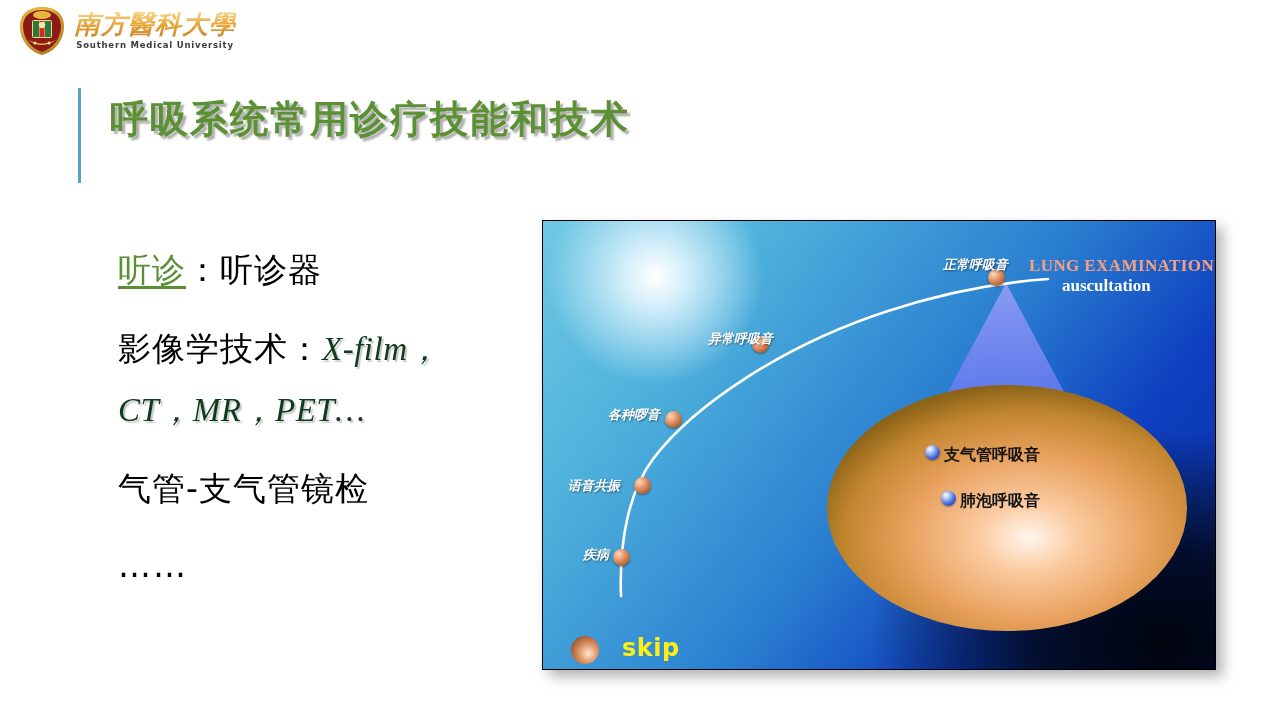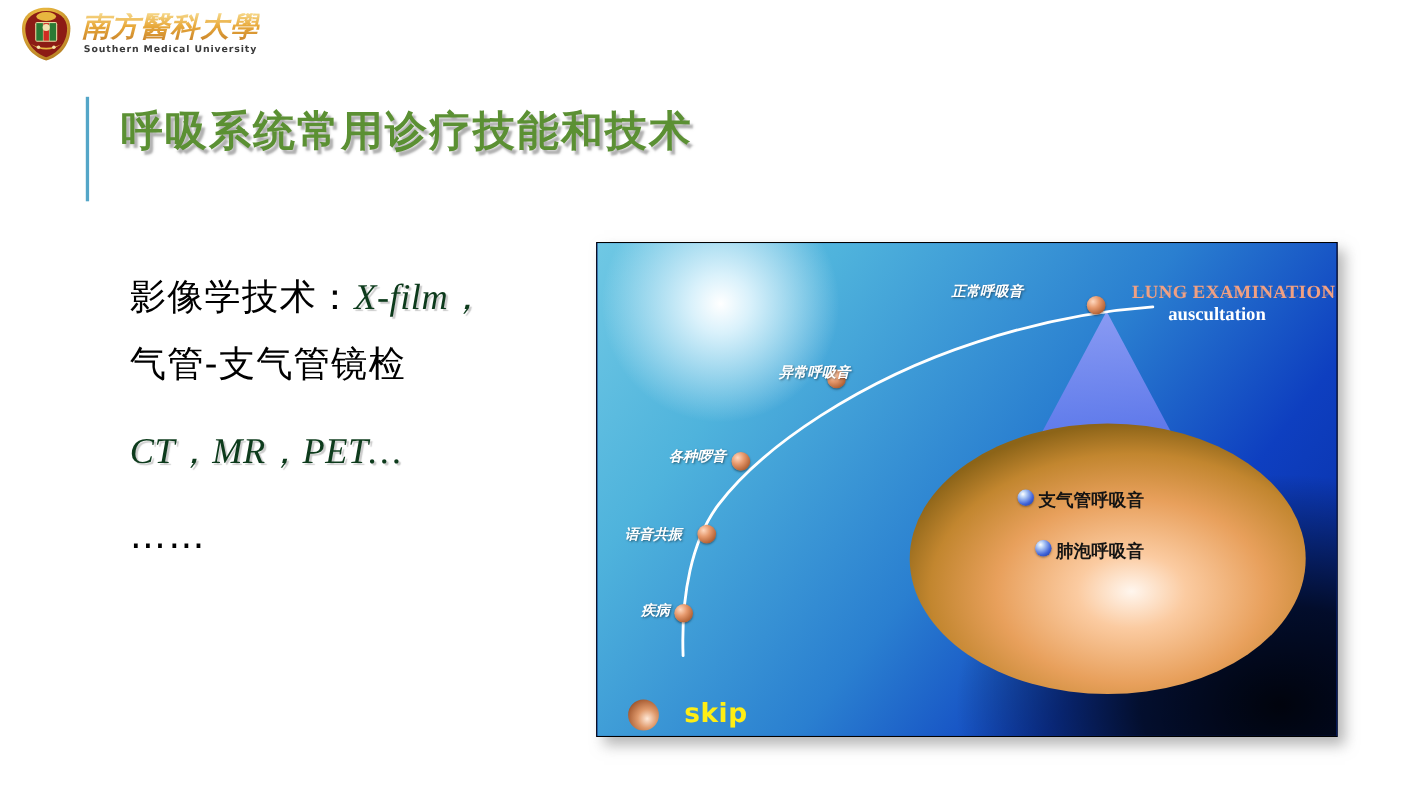--- a/index.html
+++ b/index.html
@@ -171,31 +171,34 @@
       <div class="uni-en">Southern Medical University</div>
     </div>
   </div>
 </div>
 
 <div id="accent-bar"></div>
 <div id="slide-title">呼吸系统常用诊疗技能和技术</div>
 
 <div id="body-text">
 
+  <div class="line">
+    <span class="cn-green-u">听诊</span><span class="cn-blk">：</span><span class="cn-blk">听诊器</span>
+  </div>
 
   <div class="line tight">
     <span class="cn-blk">影像学技术</span><span class="cn-blk">：</span><span class="en-green">X-film，</span>
   </div>
 
   <div class="line">
+    <span class="en-green">CT，MR，PET…</span>
+  </div>
+
+  <div class="line">
     <span class="cn-blk">气管-支气管镜检</span>
-  </div>
-
-  <div class="line">
-    <span class="en-green">CT，MR，PET…</span>
   </div>
 
   <div class="line">
     <span class="dots">……</span>
   </div>
 
 </div>
 
 <div id="picture-panel">
   <div id="sky"></div>
@@ -229,21 +232,21 @@
     <path d="M78 375 C76 320 86 270 110 238 C150 185 240 124 345 90 C400 72 450 62 505 58" fill="none" stroke="#ffffff" stroke-width="2.6" stroke-linecap="round"></path>
   </svg>
 </div>
 
 <div class="node" style="left:988px;top:269px;"></div>
 <div class="node" style="left:752px;top:336px;"></div>
 <div class="node" style="left:665px;top:411px;"></div>
 <div class="node" style="left:634px;top:477px;"></div>
 <div class="node" style="left:613px;top:549px;"></div>
 
-<div class="curve-label" style="left:865px;top:256px;text-align:center;">正常呼吸音</div>
+<div class="curve-label" style="left:943px;top:256px;text-align:center;">正常呼吸音</div>
 <div class="curve-label" style="left:672px;top:330px;margin-left:36px;">异常呼吸音</div>
 <div class="curve-label" style="left:608px;top:406px;">各种啰音</div>
 <div class="curve-label" style="left:568px;top:477px;">语音共振</div>
 <div class="curve-label" style="left:583px;top:546px;">疾病</div>
 
 <div id="heading-reflect">LUNG EXAMINATION</div>
 <div id="heading-main">LUNG EXAMINATION</div>
 <div id="heading-sub">auscultation</div>
 
 <div class="bullet-row" style="left:925px;top:445px;">

